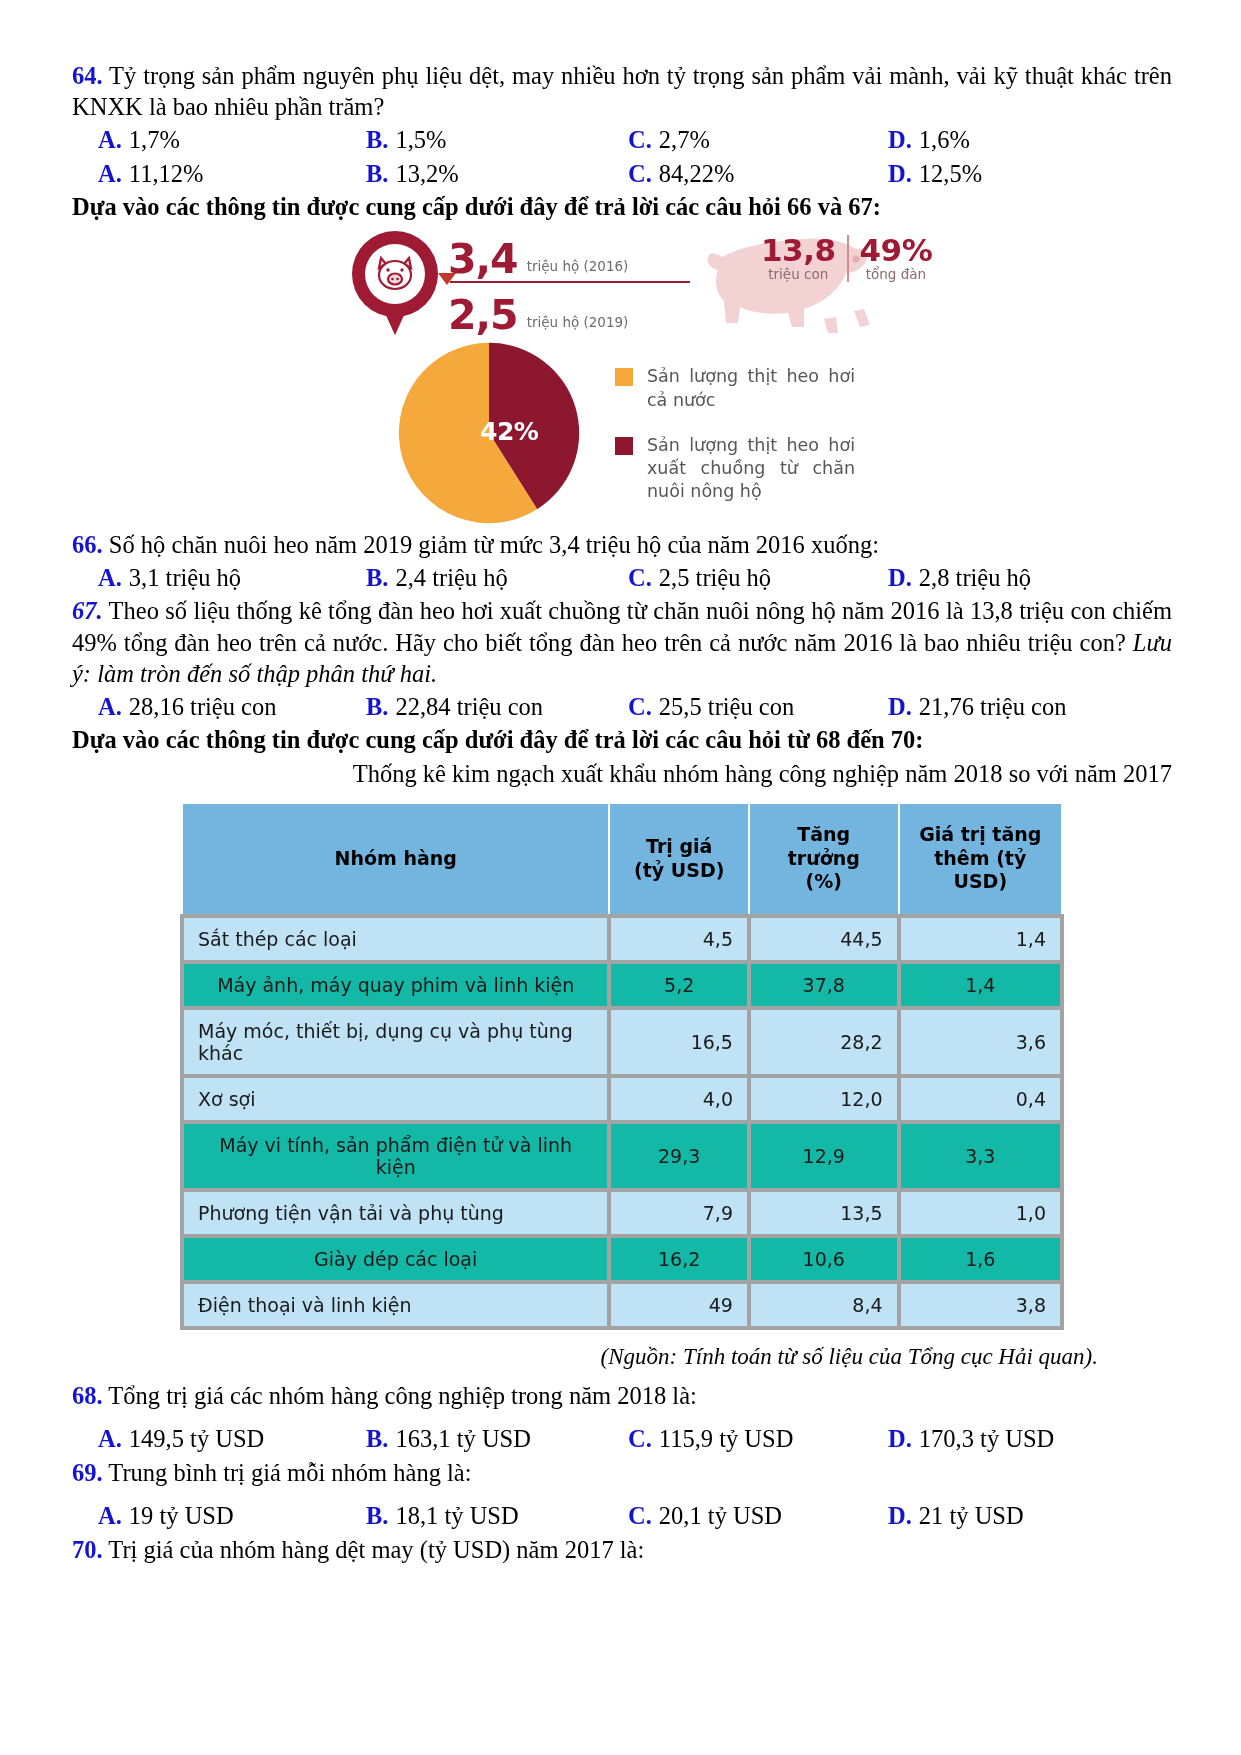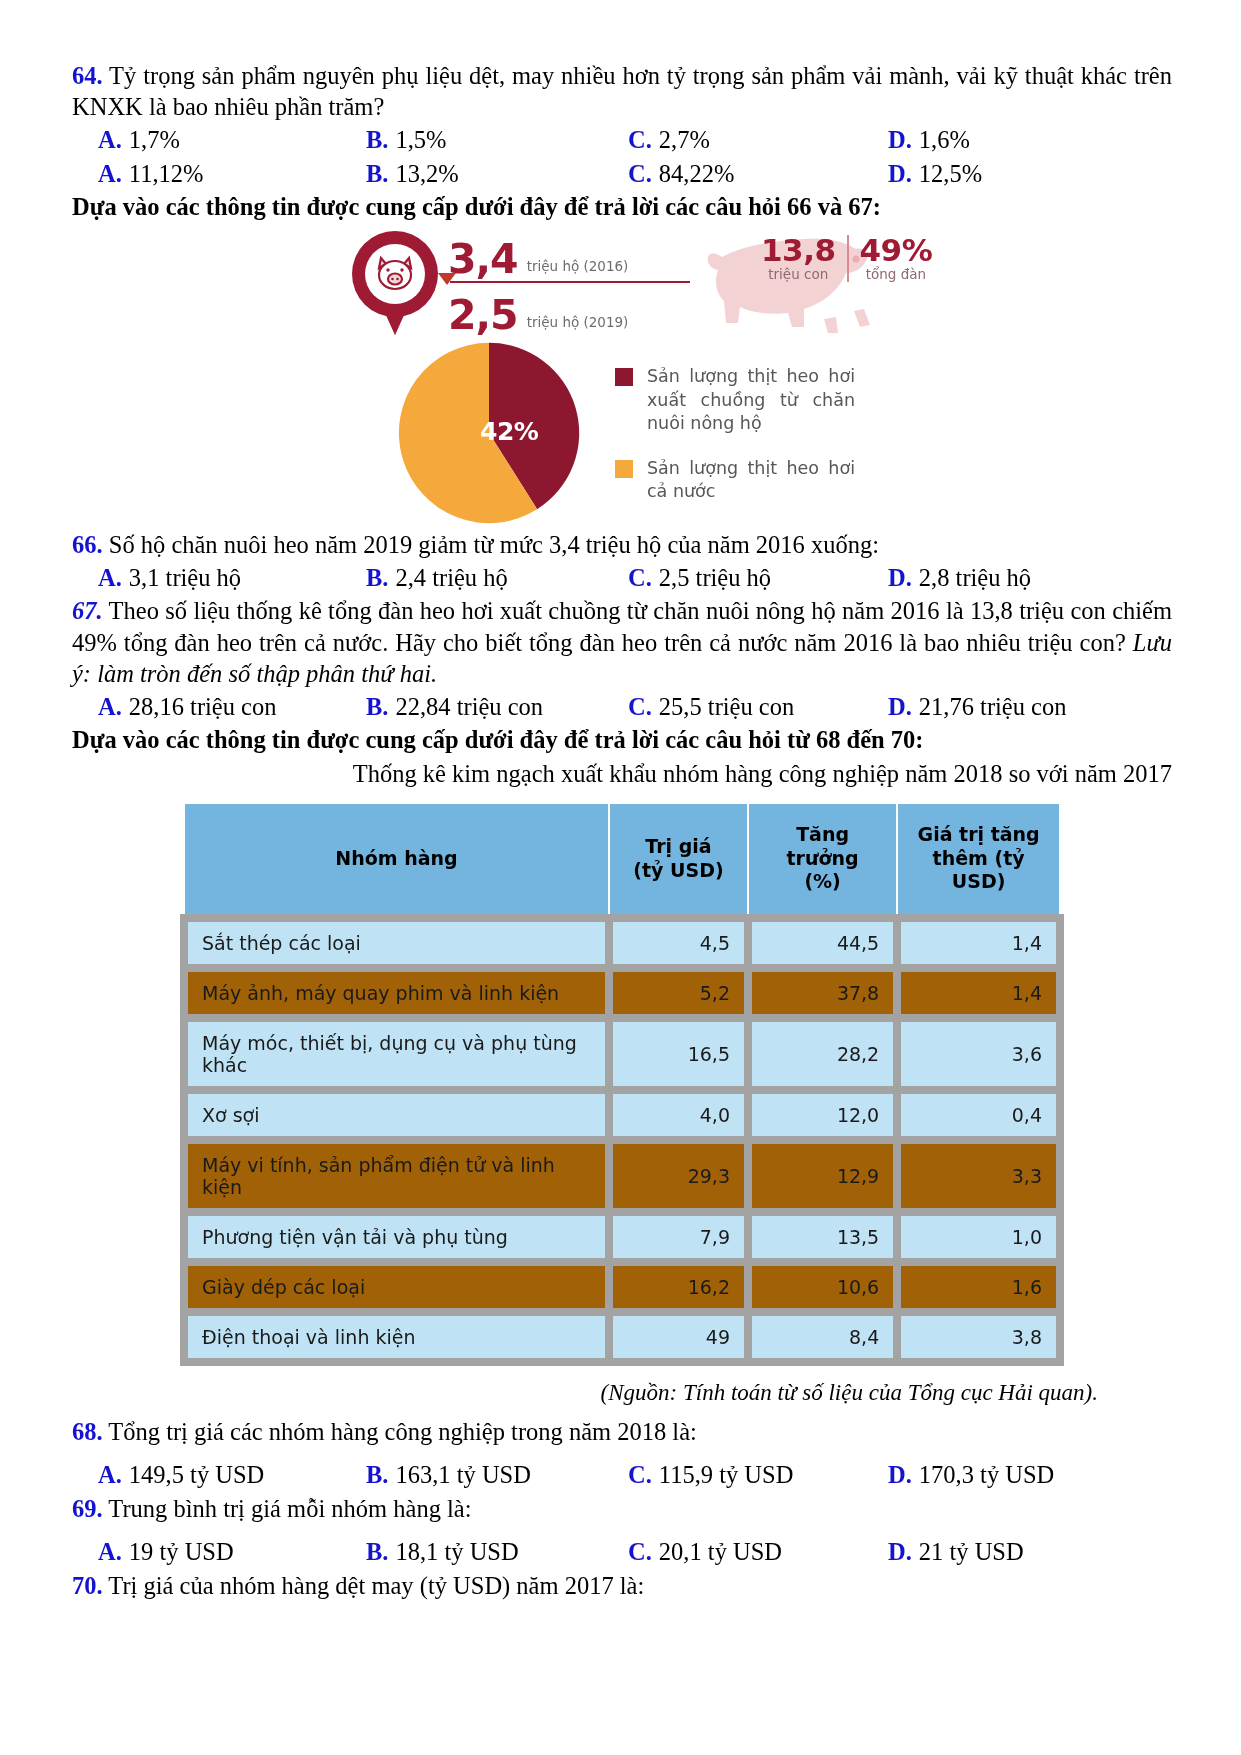--- a/index.html
+++ b/index.html
@@ -270,25 +270,25 @@
     border: 2px solid #ffffff;
     line-height: 1.25;
   }
   table.datatable th.th-name {
     text-align: center;
     height: 86px;
   }
   table.datatable td {
     font-size: 19px;
     padding: 10px 14px;
-    border: 8px solid #a3a3a3;
+    border: 4px solid #a3a3a3;
     color: #1a1a1a;
   }
   table.datatable tr.odd td { background: #bfe2f5; }
-  table.datatable tr.even td { background: #a16207; }
+  table.datatable tr.even td { background: #14b8a6; text-align: center; }
   td.num { text-align: right; }
   col.c1 { width: 430px; }
   col.c2 { width: 140px; }
   col.c3 { width: 150px; }
   col.c4 { width: 164px; }
 
   .source {
     text-align: right;
     font-style: italic;
     font-size: 23px;
@@ -408,26 +408,26 @@
     <div class="pie-wrap">
       <svg class="pie" viewBox="0 0 200 200">
 
         <path d="M100 100 L100 2 A98 98 0 0 1 152.3 182.9 Z" fill="#8e1730"></path>
         <path d="M100 100 L152.3 182.9 A98 98 0 1 1 100 2 Z" fill="#f5a93c"></path>
       </svg>
       <div class="pie-label">42%</div>
 
       <div class="legend">
         <div class="legend-item">
+          <span class="legend-swatch" style="background:#f5a93c"></span>
+          <span class="legend-text">Sản lượng thịt heo hơi cả nước</span>
+        </div>
+        <div class="legend-item">
           <span class="legend-swatch" style="background:#8e1730"></span>
           <span class="legend-text">Sản lượng thịt heo hơi xuất chuồng từ chăn nuôi nông hộ</span>
-        </div>
-        <div class="legend-item">
-          <span class="legend-swatch" style="background:#f5a93c"></span>
-          <span class="legend-text">Sản lượng thịt heo hơi cả nước</span>
         </div>
       </div>
     </div>
   </div>
 
   <p class="qline">
     <span class="qnum">66.</span>
     <span>Số hộ chăn nuôi heo năm 2019 giảm từ mức 3,4 triệu hộ của năm 2016 xuống:</span>
   </p>
   <div class="answers">

